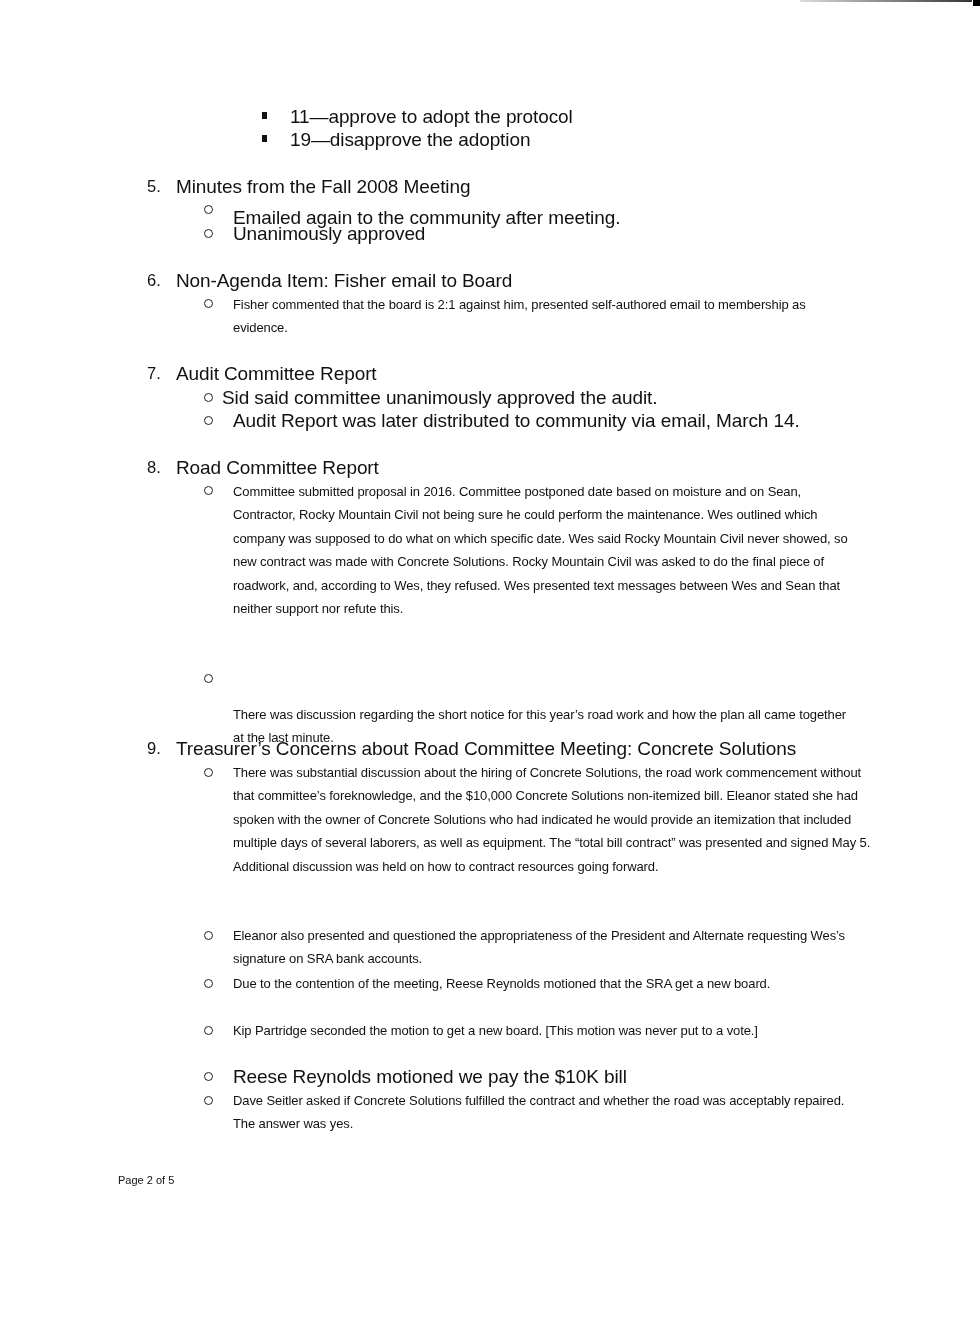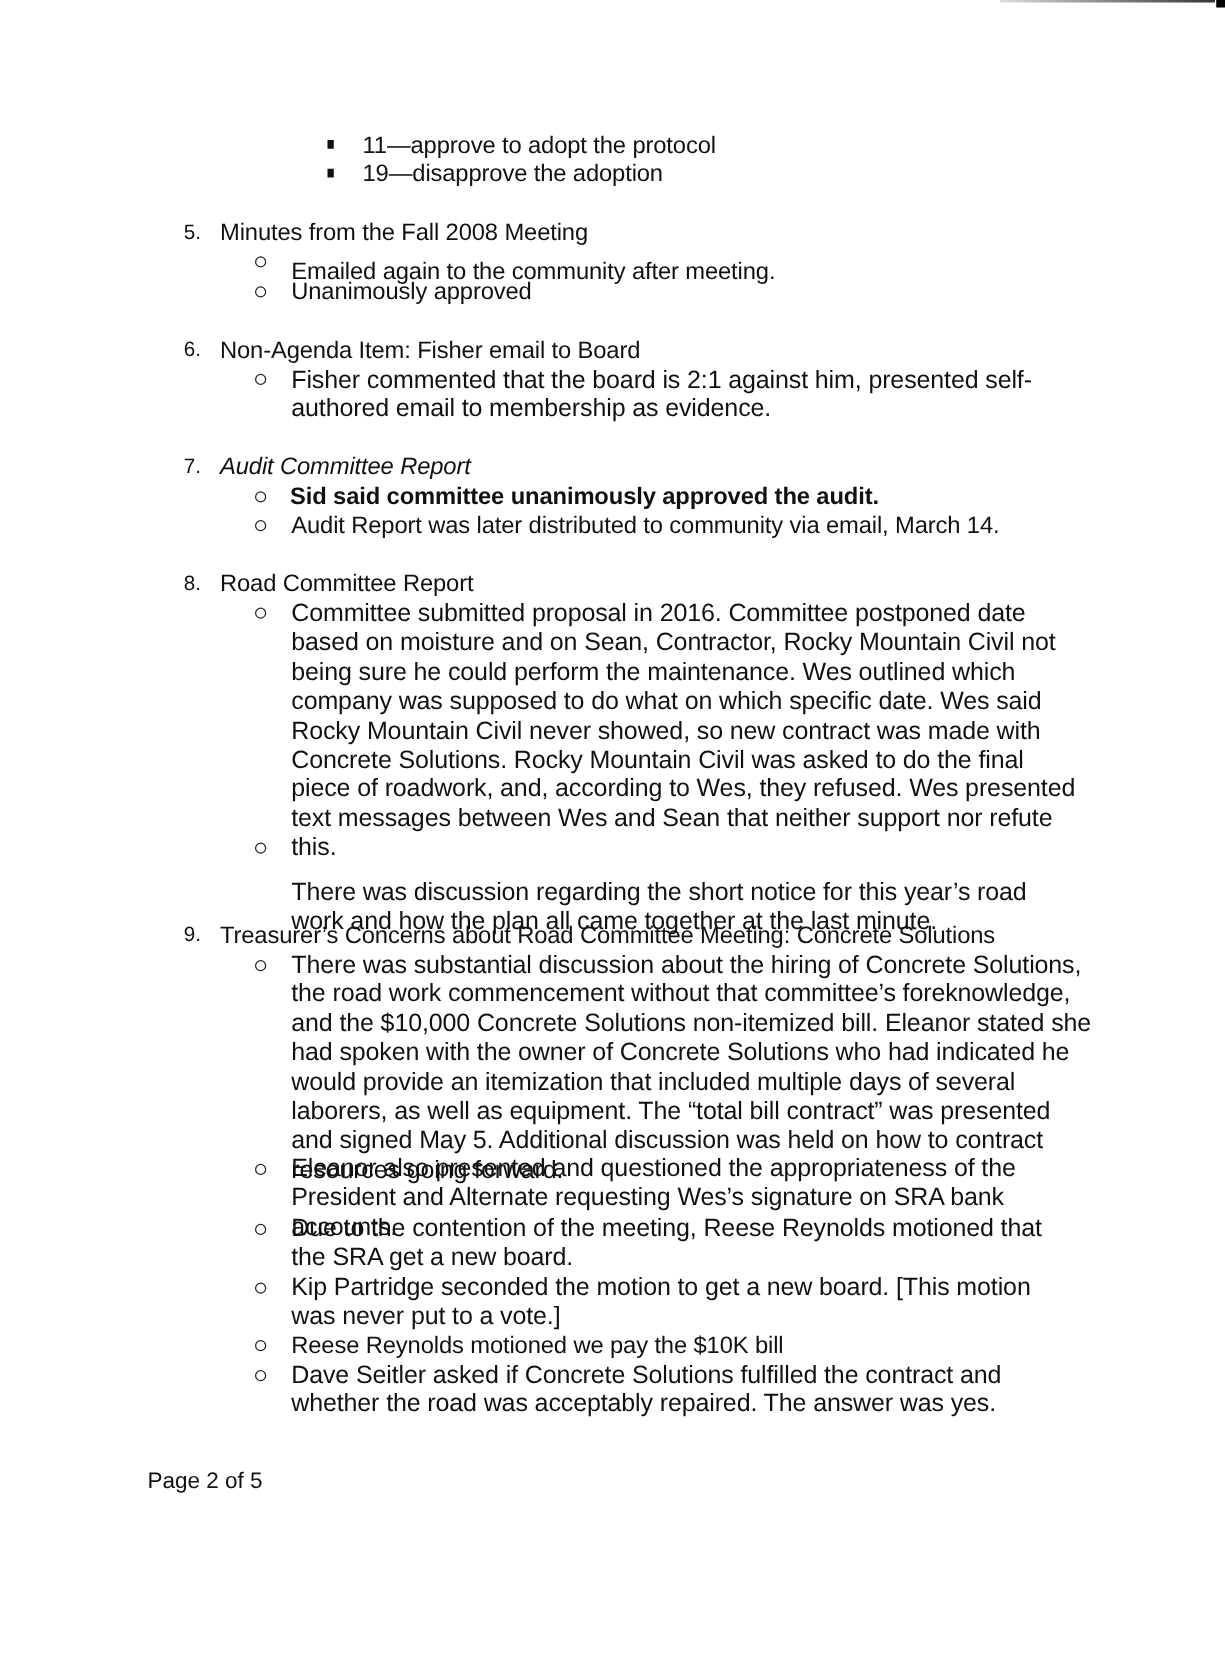--- a/index.html
+++ b/index.html
@@ -14,30 +14,30 @@
     .scan-mark {
       position: absolute; top: 0; right: 0; width: 7px; height: 6px; background: #000;
     }
     .page {
       position: absolute; left: 0; top: 0; width: 980px; height: 1342px;
     }
     .line {
       position: absolute; font-size: 19px; line-height: 23.4px; white-space: nowrap;
       letter-spacing: -0.1px;
     }
-    .block { position: absolute; font-size: 20px; line-height: 23.4px; letter-spacing: -0.1px; }
+    .block { position: absolute; font-size: 13px; line-height: 23.4px; letter-spacing: -0.1px; }
     .sq-bullet {
       position: absolute; width: 5px; height: 7px; background: #111;
     }
     .circle-bullet {
       position: absolute; width: 7px; height: 7px; border: 1.3px solid #222; border-radius: 50%;
     }
     .num { position: absolute; font-size: 16.5px; line-height: 23.4px; }
     .wrap { white-space: normal; width: 640px; }
-    .footer { position: absolute; left: 118px; top: 1174px; font-size: 18px; }
+    .footer { position: absolute; left: 118px; top: 1174px; font-size: 11px; }
   </style>
 </head>
 <body>
 
 <div class="scan-edge"></div>
 <div class="scan-mark"></div>
 
 <div class="page">
 
   <span class="sq-bullet" style="left:262px; top:112px;"></span>
@@ -51,23 +51,23 @@
   <div class="line" style="left:233px; top:206px;">Emailed again to the community after meeting.</div>
   <span class="circle-bullet" style="left:204px; top:229px;"></span>
   <div class="line" style="left:233px; top:222px;">Unanimously approved</div>
 
   <div class="num" style="left:147px; top:269px;">6.</div>
   <div class="line" style="left:176px; top:269px;">Non-Agenda Item: Fisher email to Board</div>
   <span class="circle-bullet" style="left:204px; top:299px;"></span>
   <div class="block wrap" style="left:233px; top:293px; width:620px;">Fisher commented that the board is 2:1 against him, presented self-authored email to membership as evidence.</div>
 
   <div class="num" style="left:147px; top:362px;">7.</div>
-  <div class="line" style="left:176px; top:362px;font-style:italic;">Audit Committee Report</div>
+  <div class="line" style="left:176px; top:362px;">Audit Committee Report</div>
   <span class="circle-bullet" style="left:204px; top:393px;"></span>
-  <div class="line" style="left:232px; top:386px;font-weight:bold;">Sid said committee unanimously approved the audit.</div>
+  <div class="line" style="left:222px; top:386px;">Sid said committee unanimously approved the audit.</div>
   <span class="circle-bullet" style="left:204px; top:416px;"></span>
   <div class="line" style="left:233px; top:409px;">Audit Report was later distributed to community via email, March 14.</div>
 
   <div class="num" style="left:147px; top:456px;">8.</div>
   <div class="line" style="left:176px; top:456px;">Road Committee Report</div>
   <span class="circle-bullet" style="left:204px; top:486px;"></span>
   <div class="block wrap" style="left:233px; top:480px; width:630px;">Committee submitted proposal in 2016. Committee postponed date based on moisture and on Sean, Contractor, Rocky Mountain Civil not being sure he could perform the maintenance. Wes outlined which company was supposed to do what on which specific date. Wes said Rocky Mountain Civil never showed, so new contract was made with Concrete Solutions. Rocky Mountain Civil was asked to do the final piece of roadwork, and, according to Wes, they refused. Wes presented text messages between Wes and Sean that neither support nor refute this.</div>
   <span class="circle-bullet" style="left:204px; top:674px;"></span>
   <div class="block wrap" style="left:233px; top:667px; width:620px;margin-top:36px;">There was discussion regarding the short notice for this year’s road work and how the plan all came together at the last minute.</div>
 

